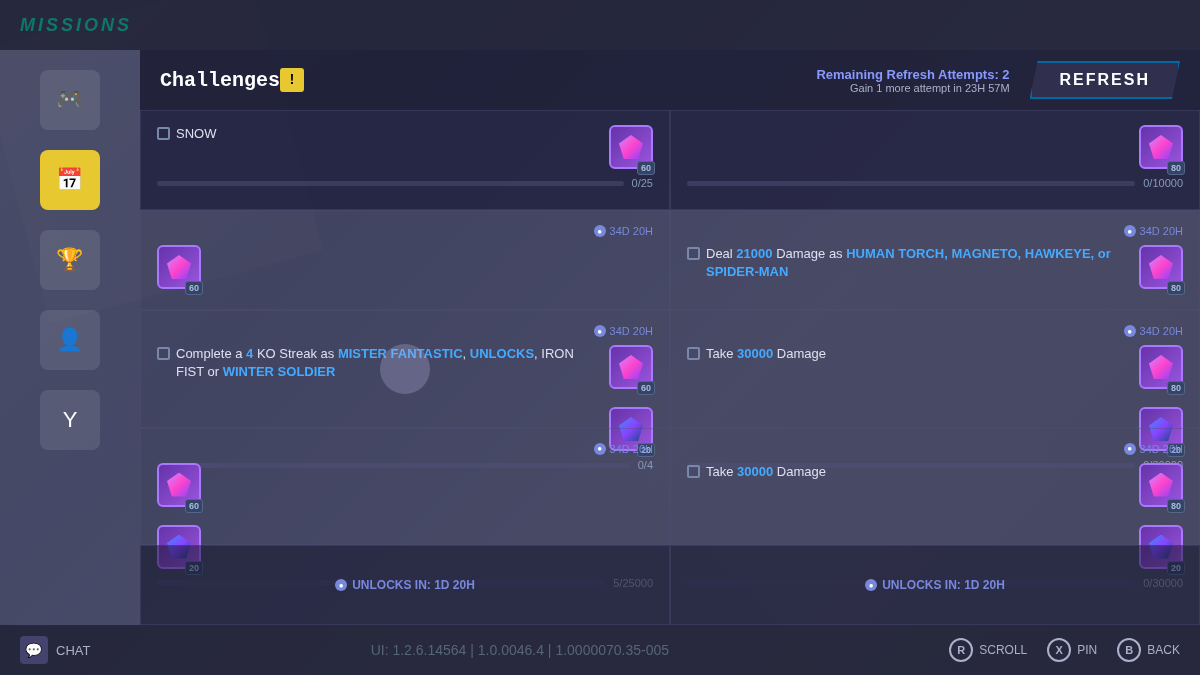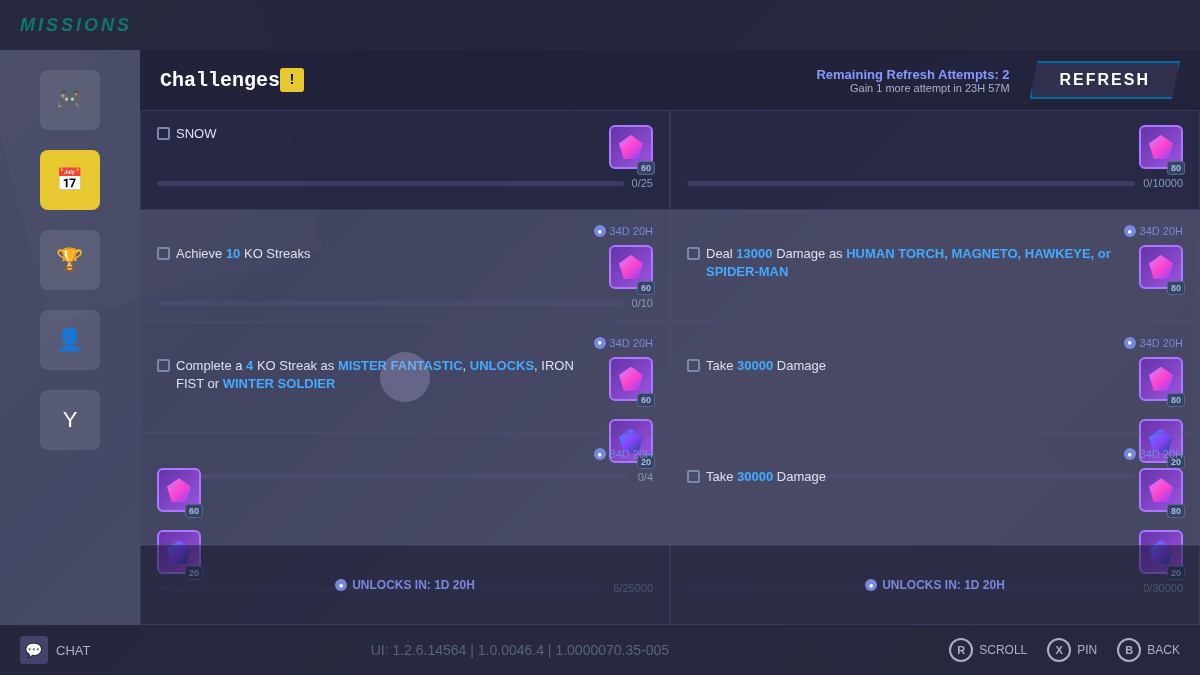--- a/index.html
+++ b/index.html
@@ -462,47 +462,37 @@
         <span class="progress-text">0/10000</span>
       </div>
     </div>
 
     <div class="challenge-cell">
       <div class="challenge-timer">
         <div class="timer-icon">●</div>
         <span>34D 20H</span>
       </div>
       <div class="challenge-row">
+        <div class="rewards-area">
+          <div class="reward-badge" data-count="60">
+            <div class="reward-gem"></div>
+          </div>
+        </div>
+      </div>
+    </div>
+
+    <div class="challenge-cell">
+      <div class="challenge-timer">
+        <div class="timer-icon">●</div>
+        <span>34D 20H</span>
+      </div>
+      <div class="challenge-row">
         <div class="challenge-text">
           <div class="checkbox"></div>
-          <span>Achieve <span class="highlight-blue">10</span> KO Streaks</span>
-        </div>
-        <div class="rewards-area">
-          <div class="reward-badge" data-count="60">
-            <div class="reward-gem"></div>
-          </div>
-        </div>
-      </div>
-      <div class="progress-section">
-        <div class="progress-bar-container">
-          <div class="progress-bar-fill" style="width:0%"></div>
-        </div>
-        <span class="progress-text">0/10</span>
-      </div>
-    </div>
-
-    <div class="challenge-cell">
-      <div class="challenge-timer">
-        <div class="timer-icon">●</div>
-        <span>34D 20H</span>
-      </div>
-      <div class="challenge-row">
-        <div class="challenge-text">
-          <div class="checkbox"></div>
-          <span>Deal <span class="highlight-blue">13000</span> Damage as <span class="highlight-blue">HUMAN TORCH, MAGNETO, HAWKEYE, or SPIDER-MAN</span></span>
+          <span>Deal <span class="highlight-blue">21000</span> Damage as <span class="highlight-blue">HUMAN TORCH, MAGNETO, HAWKEYE, or SPIDER-MAN</span></span>
         </div>
         <div class="rewards-area">
           <div class="reward-badge" data-count="80">
             <div class="reward-gem"></div>
           </div>
         </div>
       </div>
     </div>
 
     <div class="challenge-cell" style="position:relative;">

